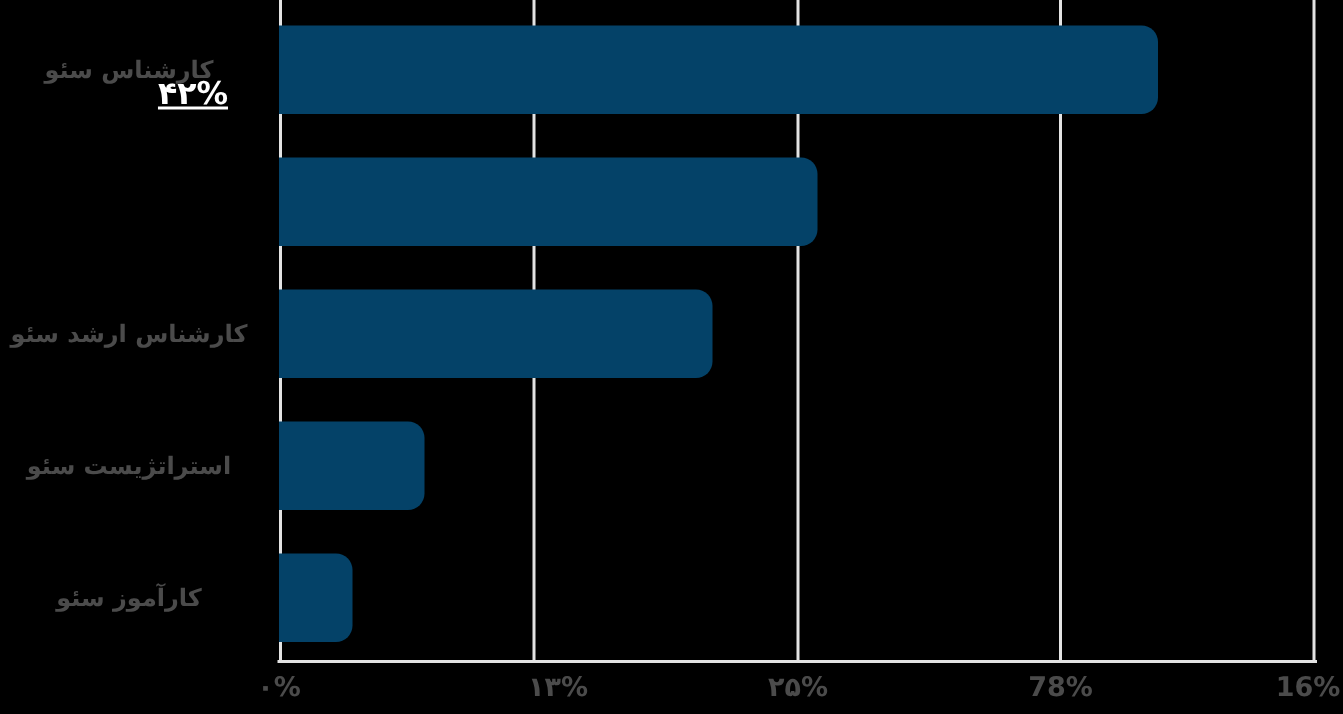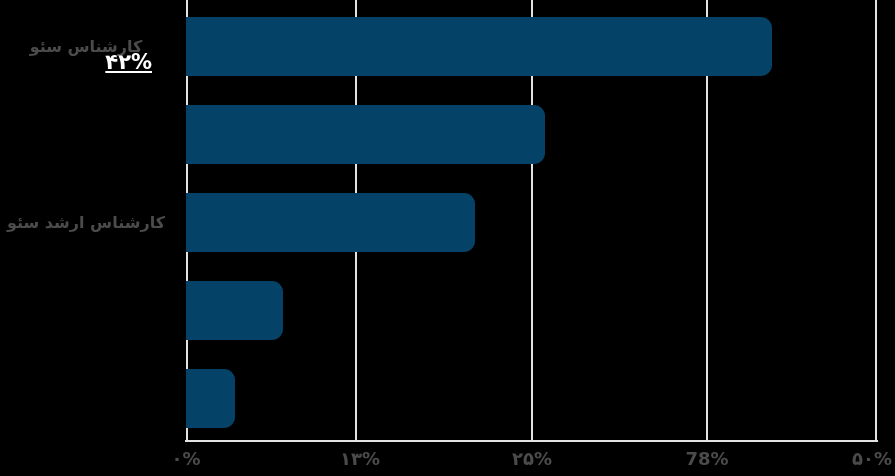--- a/index.html
+++ b/index.html
@@ -130,20 +130,22 @@
   }
 </style>
 </head>
 <body>
 
 <div class="chart-root">
 
   <div class="cat-labels-layer">
     <div class="cat-label-item" style="top:17px;">کارشناس سئو</div>
     <div class="cat-label-item" style="top:193px;">کارشناس ارشد سئو</div>
+    <div class="cat-label-item" style="top:281px;">استراتژیست سئو</div>
+    <div class="cat-label-item" style="top:369px;">کارآموز سئو</div>
   </div>
 
   <div class="plot-area">
     <div class="gridlines">
       <div class="gridline" style="left:169px;"></div>
       <div class="gridline" style="left:345px;"></div>
       <div class="gridline" style="left:520px;"></div>
       <div class="gridline" style="left:689px;"></div>
     </div>
   </div>
@@ -175,19 +177,19 @@
 
     <div class="bar-row" style="top:369px;">
       <div class="bar" style="width:49px;"></div>
 
     </div>
 
   </div>
 
   <div class="tick-layer">
     <div class="tick-label" style="left:186px;">۰%</div>
-    <div class="tick-label" style="left:360px;">۱۳%</div>
+    <div class="tick-label" style="left:372px;">۱۳%</div>
     <div class="tick-label" style="left:532px;">۲۵%</div>
     <div class="tick-label" style="left:707px;">78%</div>
-    <div class="tick-label" style="left:872px;">۵۰%</div>
+    <div class="tick-label" style="left:872px;">16%</div>
   </div>
 
 </div>
 
 </body></html>

